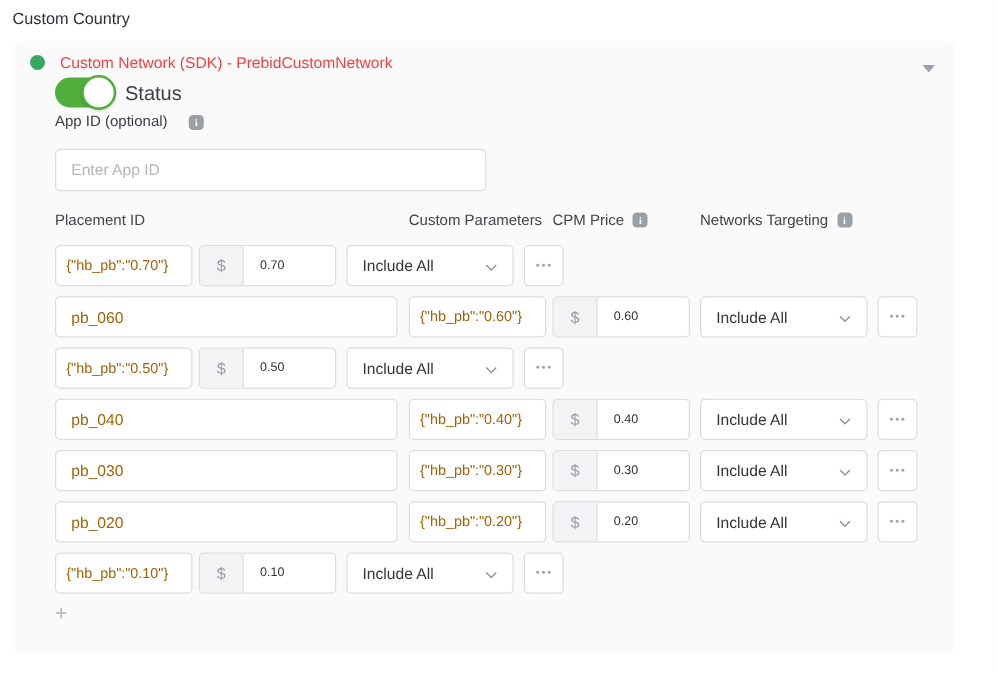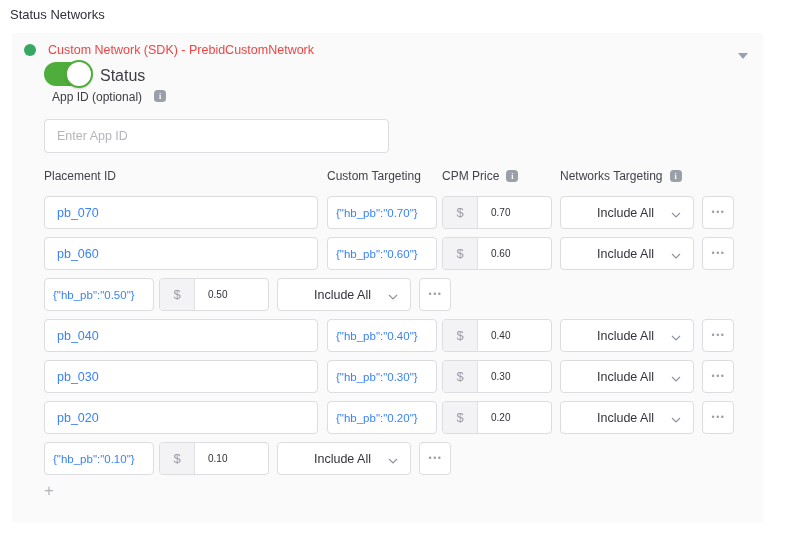--- a/index.html
+++ b/index.html
@@ -11,59 +11,59 @@
   
   .net-dot{position:absolute;left:12px;top:11px;width:12px;height:12px;border-radius:50%;}
   .net-title{position:absolute;left:36px;top:10px;font-size:12.5px;color:#ef4444;}
   .collapse{position:absolute;right:14px;top:13px;width:12px;height:8px;cursor:pointer;}
   
   .toggle{position:absolute;left:32px;top:29px;width:46px;height:24px;border-radius:13px;cursor:pointer;}
   .knob{position:absolute;top:-2px;right:-3px;width:24px;height:24px;background:#fff;
         border:2px solid #4fad3c;border-radius:50%;box-shadow:0 1px 2px rgba(0,0,0,.15);}
   .status-label{position:absolute;left:88px;top:34px;font-size:16px;color:#3c3d45;}
   
-  .appid-label{position:absolute;left:40px;top:57px;font-size:12px;color:#3c3d45;display:flex;align-items:flex-start;gap:12px;}
+  .appid-label{position:absolute;left:32px;top:57px;font-size:12px;color:#3c3d45;display:flex;align-items:flex-end;gap:17px;}
   .info{display:inline-flex;align-items:center;justify-content:center;width:12px;height:12px;
         border-radius:3.5px;background:#9aa0a8;color:#fff;font-size:8px;font-weight:bold;
         font-family:"Liberation Serif",serif;cursor:default;}
   .inp{box-sizing:border-box;height:33px;border:1px solid #dcdce1;border-radius:4px;
-       background:#fff;font-family:"Liberation Sans",sans-serif;font-size:12.5px;color:#3b82f6;
+       background:#fff;font-family:"Liberation Sans",sans-serif;font-size:12.5px;color:#a16207;
        padding:0 0 0 12px;outline:none;}
   .inp::placeholder{color:#b4b4bc;}
   .appid-input{position:absolute;left:32px;top:86px;width:345px;height:34px;}
   
   .cols{position:absolute;left:32px;top:136px;width:690px;height:16px;font-size:12px;color:#42434b;}
   .col-h{position:absolute;top:0;display:flex;align-items:center;gap:7px;white-space:nowrap;}
   
   .rows{position:absolute;left:32px;top:163px;width:690px;}
   .prow{display:flex;margin-bottom:8px;}
   .placement{width:274px;margin-right:9px;}
   .custom{width:110px;margin-right:5px;font-size:11.5px;padding-left:8px;}
   .cpm{box-sizing:border-box;width:110px;height:33px;margin-right:8px;display:flex;
        border:1px solid #dcdce1;border-radius:4px;background:#fff;overflow:hidden;}
   .cur{width:34px;flex:none;background:#f3f3f6;border-right:1px solid #e0e0e5;color:#9b9ba6;
        font-size:13px;display:flex;align-items:center;justify-content:center;}
   .cpm-input{flex:1;min-width:0;border:none;background:transparent;outline:none;
        font-family:"Liberation Sans",sans-serif;font-size:10px;color:#2f3038;padding:0 0 0 13px;}
   .select{box-sizing:border-box;width:134px;height:33px;margin-right:8px;border:1px solid #dcdce1;
-       border-radius:4px;background:#fff;display:flex;align-items:center;cursor:pointer;padding-left:24px;}
+       border-radius:4px;background:#fff;display:flex;align-items:center;cursor:pointer;}
   .sel-text{flex:1;padding-left:12px;font-size:12.5px;color:#33343c;}
   .sel-chev{margin-right:12px;flex:none;}
   .more{box-sizing:border-box;width:32px;height:33px;border:1px solid #dcdce1;border-radius:4px;
        background:#fff;display:flex;align-items:center;justify-content:center;cursor:pointer;padding:0;}
   .dots{font-size:9px;letter-spacing:1.5px;color:#9aa0ab;line-height:1;padding-left:1px;}
   
   .add-row{position:absolute;left:32px;top:449px;display:flex;align-items:center;gap:10px;cursor:pointer;}
   .plus{font-size:17px;color:#b4b4bb;line-height:1;font-weight:300;}
   .add-label{font-size:12.5px;color:#9b9ba2;}
 </style>
 </head>
 <body>
 
-<div class="page-title">Status Networks</div>
+<div class="page-title">Custom Country</div>
 
 <div class="card">
 
   <span class="net-dot" style="background:#36a862"></span>
   <span class="net-title">Custom Network (SDK) - PrebidCustomNetwork</span>
   <span class="collapse">
     <svg width="12" height="8" viewBox="0 0 12 8">
         <path d="M1 1 L11 1 L6 7 Z" fill="#9aa0ad"></path>
       </svg>
   </span>
@@ -77,35 +77,34 @@
     <span>App ID (optional)</span>
     <span class="info">i</span>
   </div>
   <input class="inp appid-input" placeholder="Enter App ID" style="">
 
   <div class="cols">
     <span class="col-h" style="left:0">
       <span>Placement ID</span>
     </span>
     <span class="col-h" style="left:283px">
-      <span>Custom Targeting</span>
+      <span>Custom Parameters</span>
     </span>
     <span class="col-h" style="left:398px">
       <span>CPM Price</span>
       <span class="info">i</span>
     </span>
     <span class="col-h" style="left:516px">
       <span>Networks Targeting</span>
       <span class="info">i</span>
     </span>
   </div>
 
   <div class="rows" id="rows">
   <div class="prow">
-    <input class="inp placement" value="pb_070" style="">
     <input class="inp custom" value="{&quot;hb_pb&quot;:&quot;0.70&quot;}" style="">
     <div class="cpm">
       <span class="cur">$</span>
       <input class="cpm-input" value="0.70" style="">
     </div>
     <div class="select">
       <span class="sel-text">Include All</span>
       <span class="sel-chev">
         <svg width="10" height="6" viewBox="0 0 10 6">
               <path d="M1 1 L5 5 L9 1" fill="none" stroke="#8f95a0" stroke-width="1.2"></path>

